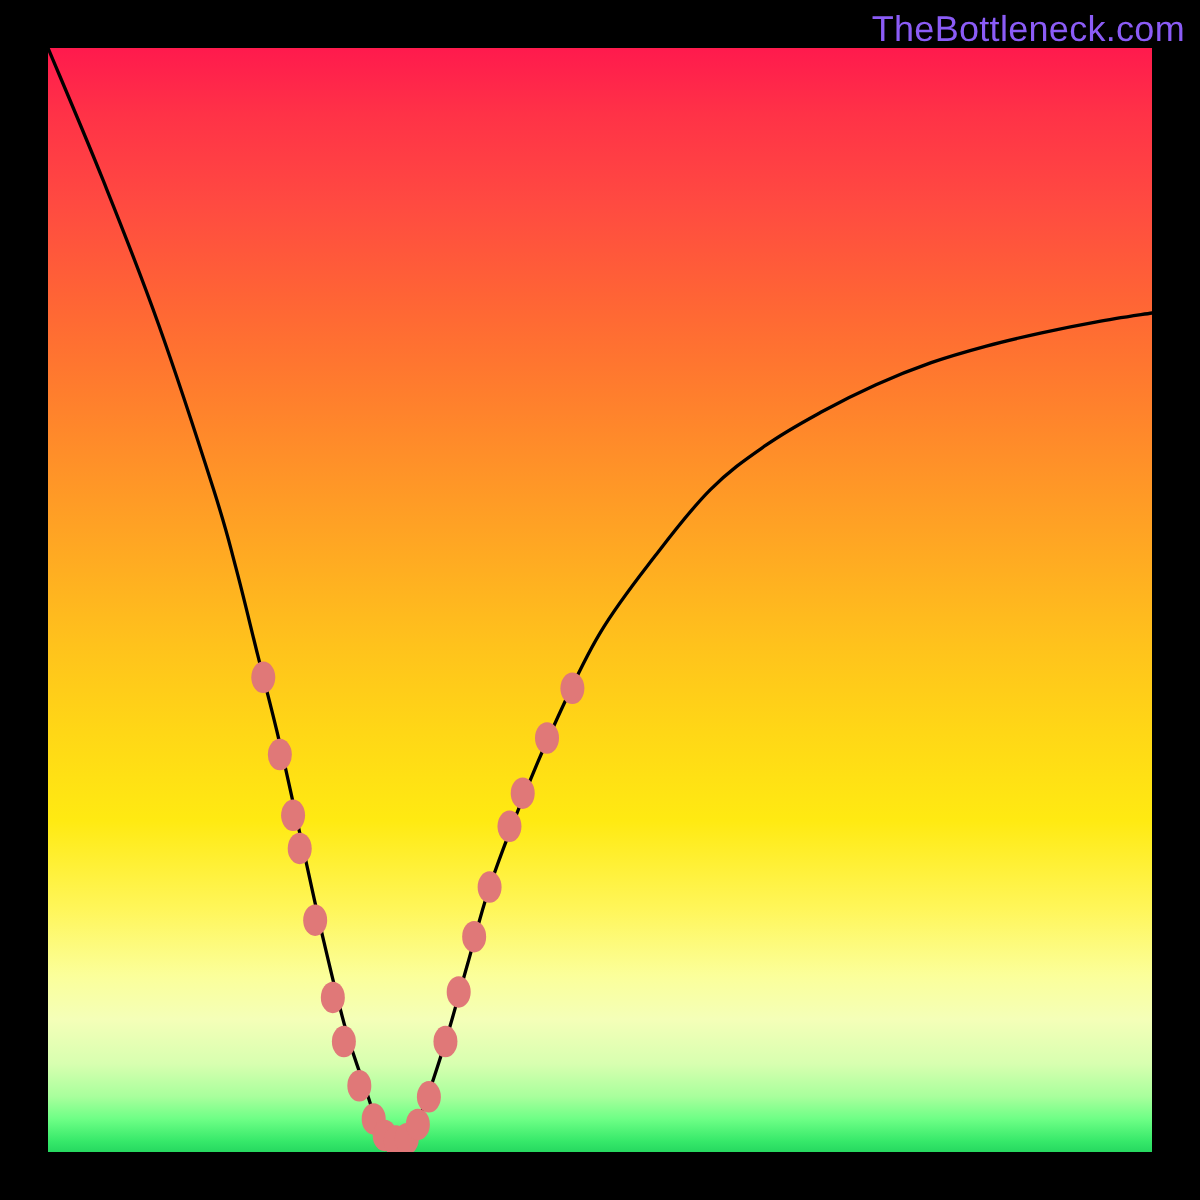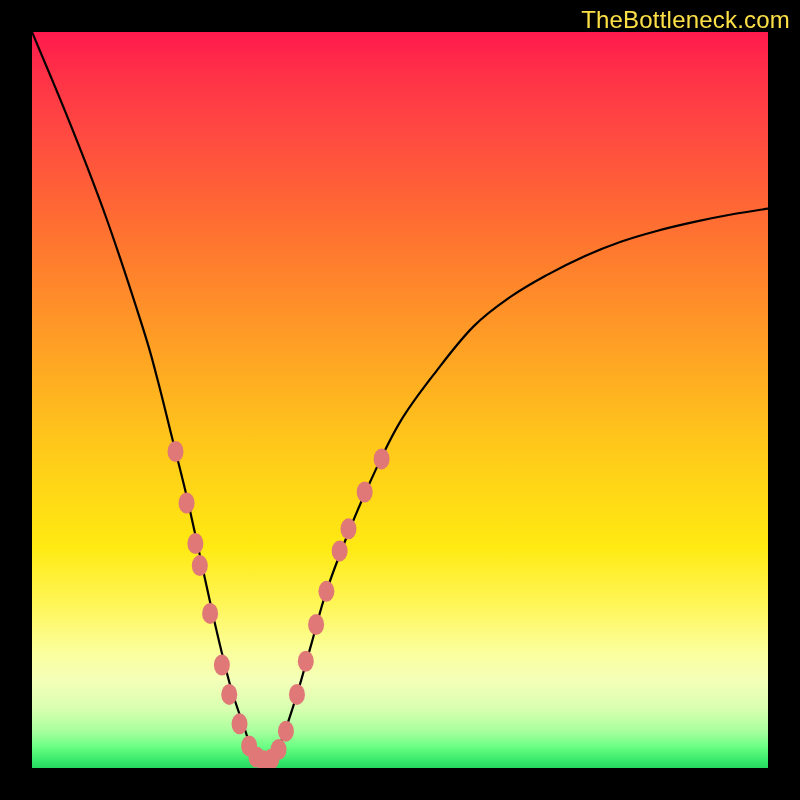--- a/index.html
+++ b/index.html
@@ -48,21 +48,21 @@
       #a8ff9c 95%,
       #6eff86 97%,
       #37e96a 99%,
       #26d860 100%
     );
   }
   .watermark {
     position: absolute;
     top: 6px;
     right: 10px;
-    color: #fde047;
+    color: #8b5cf6;
     font-size: 24px;
     letter-spacing: 0.2px;
     font-weight: 500;
     user-select: none;
     text-align: right;
   }
   svg.curve {
     position: absolute;
     inset: 0;
   }

